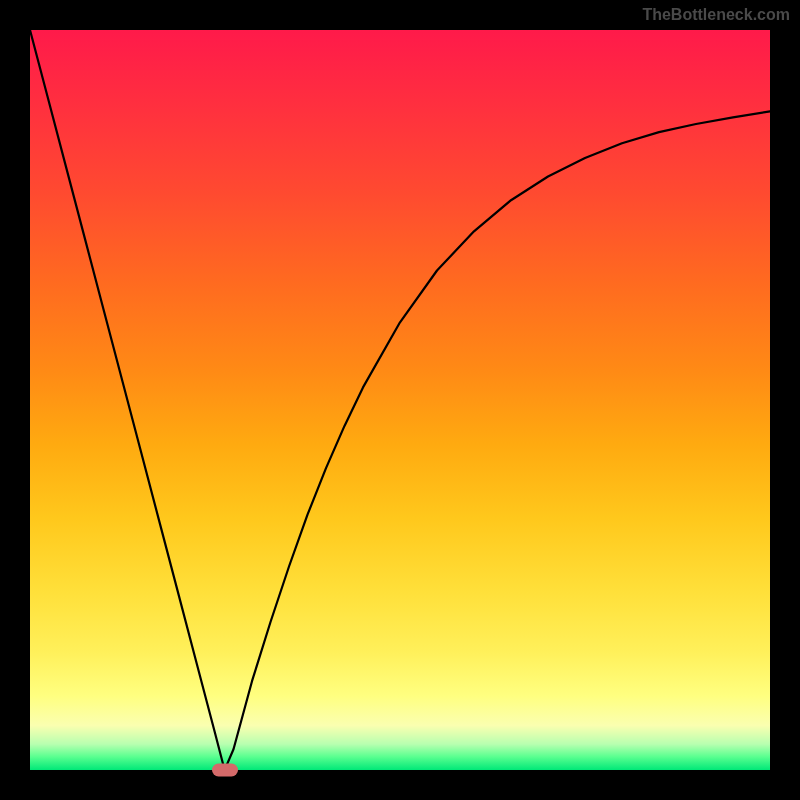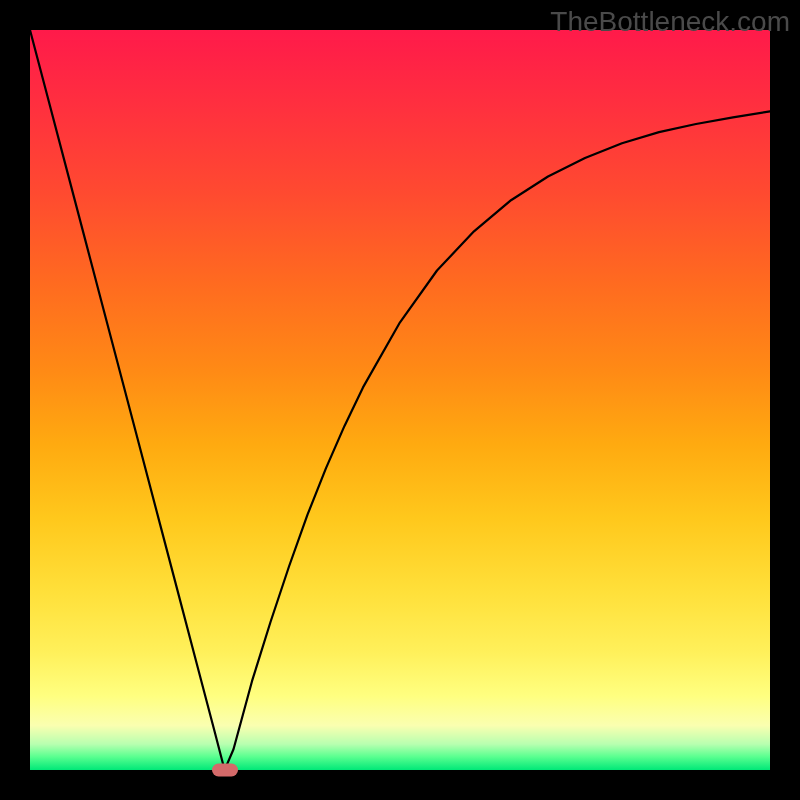--- a/index.html
+++ b/index.html
@@ -50,22 +50,22 @@
     top: 0;
     width: 740px;
     height: 740px;
     overflow: visible;
   }
   .site-label {
     position: absolute;
     top: 6px;
     right: 10px;
     color: #4a4a4a;
-    font-size: 28px;
-    font-weight: 400;
+    font-size: 16px;
+    font-weight: 700;
   }
   .marker {
     position: absolute;
     width: 26px;
     height: 13px;
     border-radius: 999px;
     background: #d46a6a;
     transform: translate(-50%, -50%);
   }
 </style>

